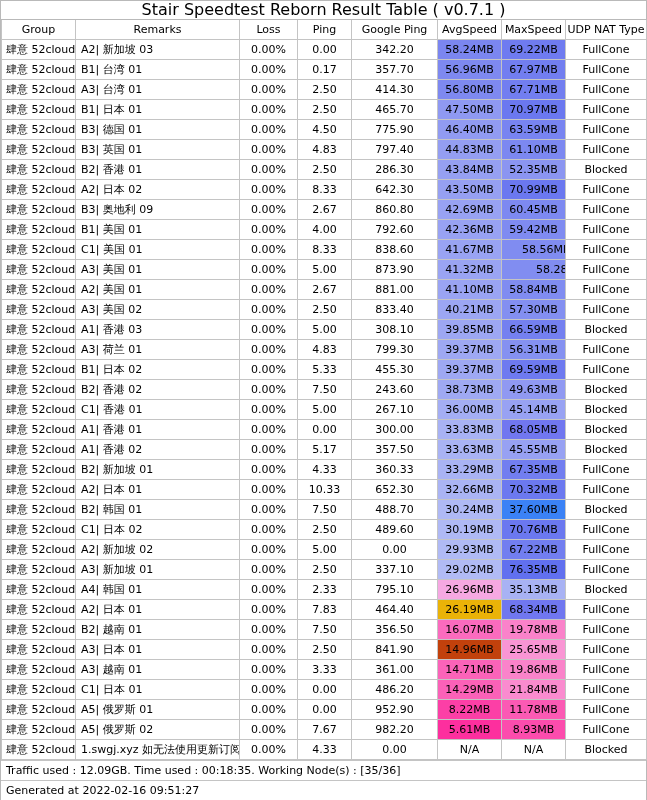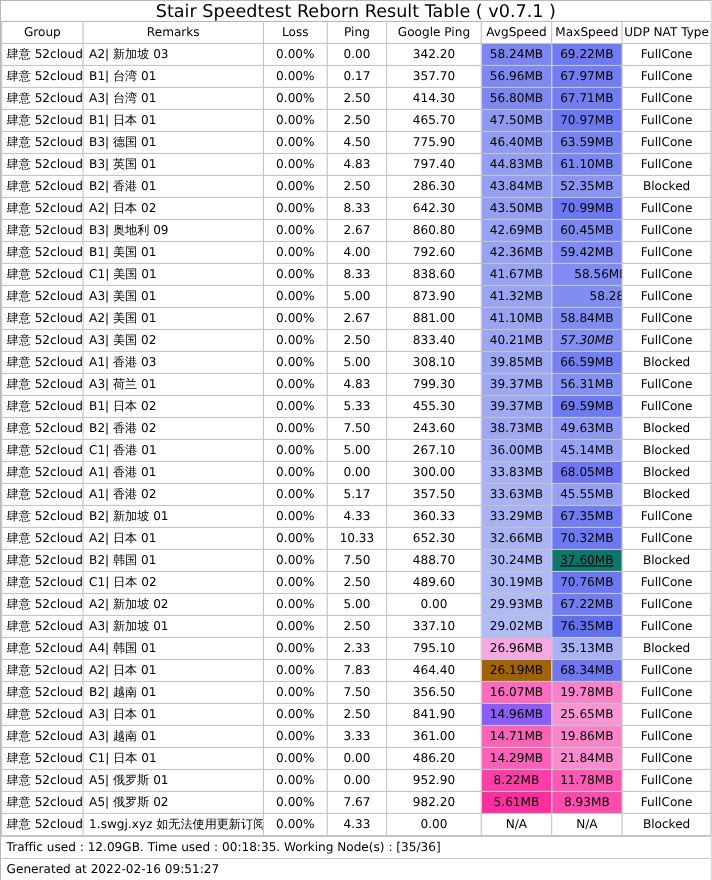--- a/index.html
+++ b/index.html
@@ -246,21 +246,21 @@
           <td class="num" style="background:#808cf1;">58.84MB</td>
           <td class="num">FullCone</td>
         </tr>
         <tr>
           <td class="group">肆意 52cloud</td>
           <td class="remarks">A3| 美国 02</td>
           <td class="num">0.00%</td>
           <td class="num">2.50</td>
           <td class="num">833.40</td>
           <td class="num" style="background:#9ca6f3;">40.21MB</td>
-          <td class="num" style="background:#838ff1;font-style:italic;">57.30MB</td>
+          <td class="num" style="background:#838ff1;">57.30MB</td>
           <td class="num">FullCone</td>
         </tr>
         <tr>
           <td class="group">肆意 52cloud</td>
           <td class="remarks">A1| 香港 03</td>
           <td class="num">0.00%</td>
           <td class="num">5.00</td>
           <td class="num">308.10</td>
           <td class="num" style="background:#9da7f3;">39.85MB</td>
           <td class="num" style="background:#7480f0;">66.59MB</td>
@@ -346,21 +346,21 @@
           <td class="num" style="background:#6c79f0;">70.32MB</td>
           <td class="num">FullCone</td>
         </tr>
         <tr>
           <td class="group">肆意 52cloud</td>
           <td class="remarks">B2| 韩国 01</td>
           <td class="num">0.00%</td>
           <td class="num">7.50</td>
           <td class="num">488.70</td>
           <td class="num" style="background:#afb9f5;">30.24MB</td>
-          <td class="num" style="background:#0f766e;text-decoration:underline;">37.60MB</td>
+          <td class="num" style="background:#3b82f6;">37.60MB</td>
           <td class="num">Blocked</td>
         </tr>
         <tr>
           <td class="group">肆意 52cloud</td>
           <td class="remarks">C1| 日本 02</td>
           <td class="num">0.00%</td>
           <td class="num">2.50</td>
           <td class="num">489.60</td>
           <td class="num" style="background:#afb9f5;">30.19MB</td>
           <td class="num" style="background:#6b78f0;">70.76MB</td>
@@ -395,41 +395,41 @@
           <td class="num" style="background:#f6a8e2;">26.96MB</td>
           <td class="num" style="background:#a8b2f4;">35.13MB</td>
           <td class="num">Blocked</td>
         </tr>
         <tr>
           <td class="group">肆意 52cloud</td>
           <td class="remarks">A2| 日本 01</td>
           <td class="num">0.00%</td>
           <td class="num">7.83</td>
           <td class="num">464.40</td>
-          <td class="num" style="background:#a16207;">26.19MB</td>
+          <td class="num" style="background:#eab308;">26.19MB</td>
           <td class="num" style="background:#7077f0;margin-top:32px;">68.34MB</td>
           <td class="num">FullCone</td>
         </tr>
         <tr>
           <td class="group">肆意 52cloud</td>
           <td class="remarks">B2| 越南 01</td>
           <td class="num">0.00%</td>
           <td class="num">7.50</td>
           <td class="num">356.50</td>
           <td class="num" style="background:#fb6bbe;">16.07MB</td>
           <td class="num" style="background:#fa82ca;">19.78MB</td>
           <td class="num">FullCone</td>
         </tr>
         <tr>
           <td class="group">肆意 52cloud</td>
           <td class="remarks">A3| 日本 01</td>
           <td class="num">0.00%</td>
           <td class="num">2.50</td>
           <td class="num">841.90</td>
-          <td class="num" style="background:#8b5cf6;margin-left:30px;">14.96MB</td>
+          <td class="num" style="background:#c2410c;margin-left:30px;">14.96MB</td>
           <td class="num" style="background:#f995d4;">25.65MB</td>
           <td class="num">FullCone</td>
         </tr>
         <tr>
           <td class="group">肆意 52cloud</td>
           <td class="remarks">A3| 越南 01</td>
           <td class="num">0.00%</td>
           <td class="num">3.33</td>
           <td class="num">361.00</td>
           <td class="num" style="background:#fb63b9;">14.71MB</td>

